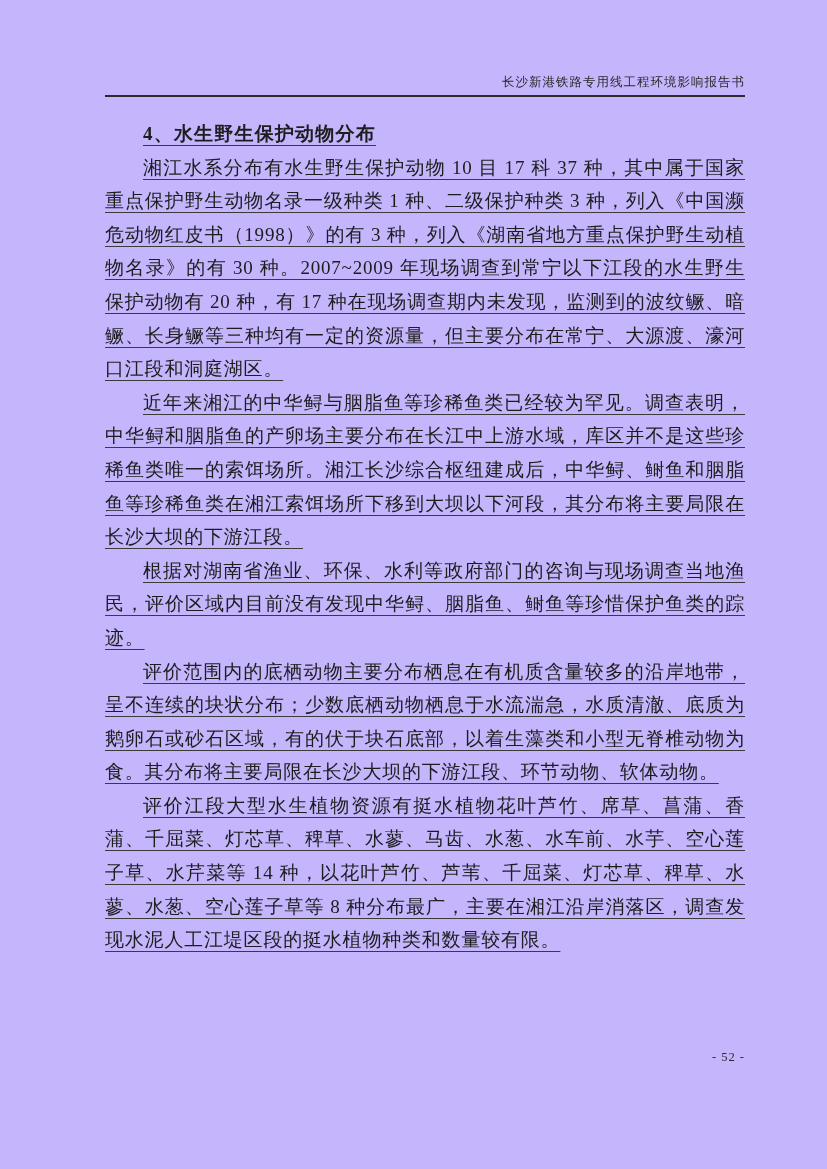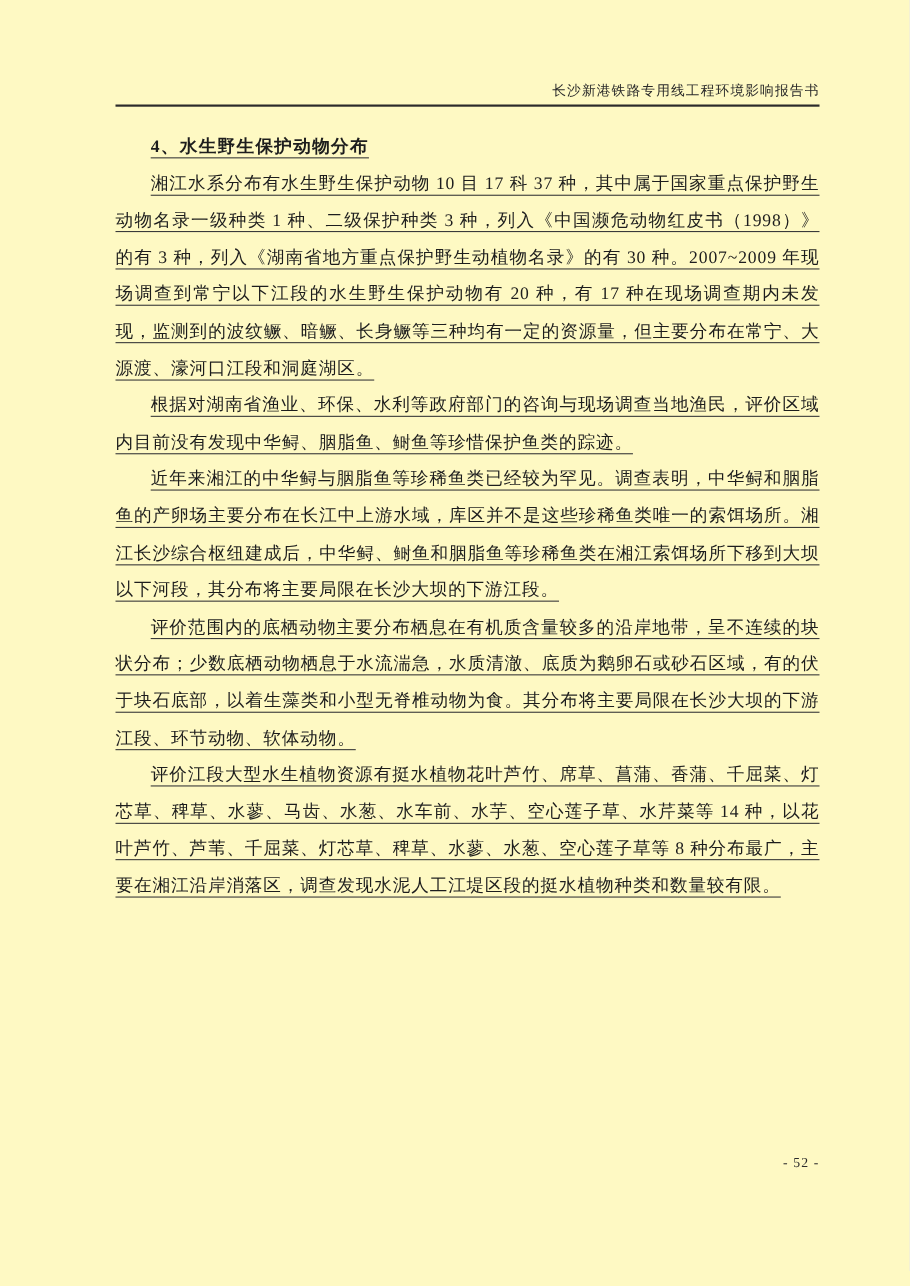--- a/index.html
+++ b/index.html
@@ -6,21 +6,21 @@
   html, body {
     margin: 0;
     padding: 0;
     background: #e8e8e8;
   }
   .page {
     position: relative;
     width: 827px;
     height: 1169px;
     margin: 0 auto;
-    background: #fef9c3;
+    background: #c4b5fd;
     font-family: "Liberation Serif", "DejaVu Serif", serif;
     color: #1d1d1d;
     overflow: hidden;
   }
   
   .page-header {
     position: absolute;
     top: 0;
     left: 105px;
     width: 640px;
@@ -50,21 +50,21 @@
     width: 640px;
     font-size: 16.5px;
     line-height: 33.6px;
     letter-spacing: 0.8px;
     text-align: justify;
   }
   .doc-body h3,
   .doc-body p {
     margin: 0;
     padding: 0;
-    font-size: 16px;
+    font-size: 19px;
     font-weight: normal;
     text-indent: 2em;
     text-decoration: underline;
     text-decoration-thickness: 1px;
     text-decoration-color: #3a3a3a;
     text-underline-offset: 5px;
   }
   .doc-body h3 {
     font-weight: 600;
     letter-spacing: 1.2px;
@@ -90,23 +90,23 @@
     <div class="header-title">长沙新港铁路专用线工程环境影响报告书</div>
     <div class="header-rule"></div>
   </div>
 
   <div class="doc-body">
 
     <h3>4、水生野生保护动物分布</h3>
 
     <p>湘江水系分布有水生野生保护动物 10 目 17 科 37 种，其中属于国家重点保护野生动物名录一级种类 1 种、二级保护种类 3 种，列入《中国濒危动物红皮书（1998）》的有 3 种，列入《湖南省地方重点保护野生动植物名录》的有 30 种。2007~2009 年现场调查到常宁以下江段的水生野生保护动物有 20 种，有 17 种在现场调查期内未发现，监测到的波纹鳜、暗鳜、长身鳜等三种均有一定的资源量，但主要分布在常宁、大源渡、濠河口江段和洞庭湖区。</p>
 
+    <p>近年来湘江的中华鲟与胭脂鱼等珍稀鱼类已经较为罕见。调查表明，中华鲟和胭脂鱼的产卵场主要分布在长江中上游水域，库区并不是这些珍稀鱼类唯一的索饵场所。湘江长沙综合枢纽建成后，中华鲟、鲥鱼和胭脂鱼等珍稀鱼类在湘江索饵场所下移到大坝以下河段，其分布将主要局限在长沙大坝的下游江段。</p>
+
     <p>根据对湖南省渔业、环保、水利等政府部门的咨询与现场调查当地渔民，评价区域内目前没有发现中华鲟、胭脂鱼、鲥鱼等珍惜保护鱼类的踪迹。</p>
-
-    <p>近年来湘江的中华鲟与胭脂鱼等珍稀鱼类已经较为罕见。调查表明，中华鲟和胭脂鱼的产卵场主要分布在长江中上游水域，库区并不是这些珍稀鱼类唯一的索饵场所。湘江长沙综合枢纽建成后，中华鲟、鲥鱼和胭脂鱼等珍稀鱼类在湘江索饵场所下移到大坝以下河段，其分布将主要局限在长沙大坝的下游江段。</p>
 
 
 
     <p>评价范围内的底栖动物主要分布栖息在有机质含量较多的沿岸地带，呈不连续的块状分布；少数底栖动物栖息于水流湍急，水质清澈、底质为鹅卵石或砂石区域，有的伏于块石底部，以着生藻类和小型无脊椎动物为食。其分布将主要局限在长沙大坝的下游江段、环节动物、软体动物。</p>
 
     <p>评价江段大型水生植物资源有挺水植物花叶芦竹、席草、菖蒲、香蒲、千屈菜、灯芯草、稗草、水蓼、马齿、水葱、水车前、水芋、空心莲子草、水芹菜等 14 种，以花叶芦竹、芦苇、千屈菜、灯芯草、稗草、水蓼、水葱、空心莲子草等 8 种分布最广，主要在湘江沿岸消落区，调查发现水泥人工江堤区段的挺水植物种类和数量较有限。</p>
 
   </div>
 
   <div class="page-footer">

